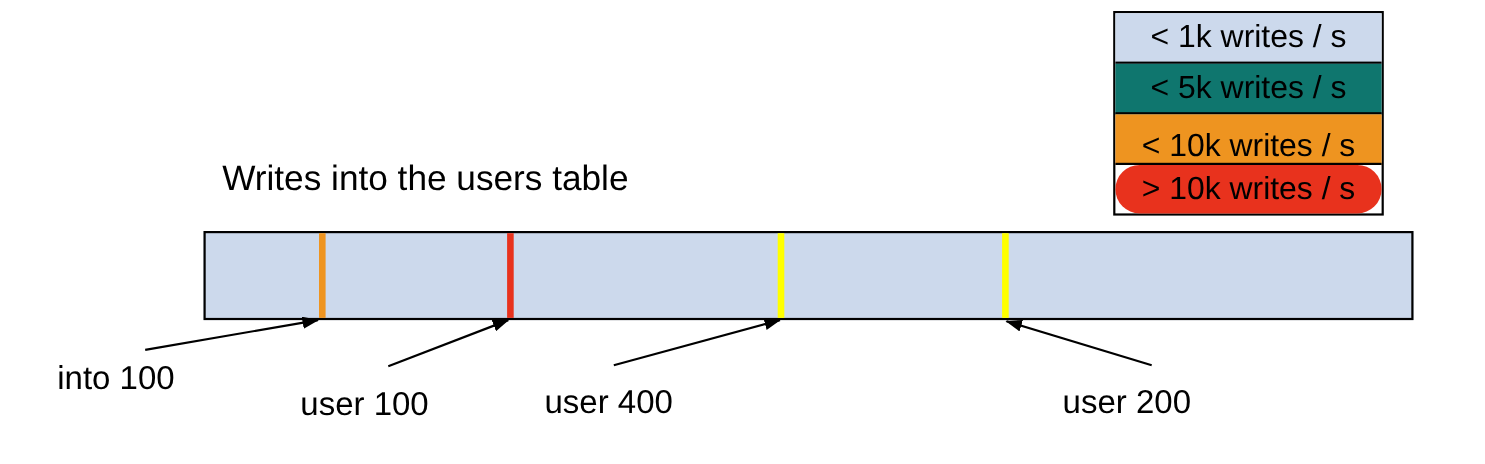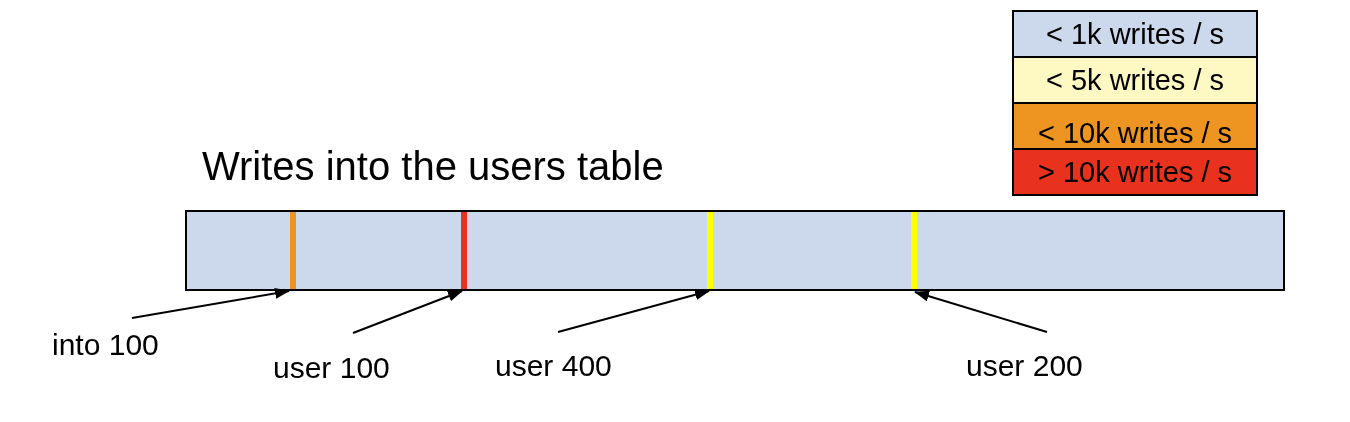--- a/index.html
+++ b/index.html
@@ -13,21 +13,21 @@
     width: 1350px;
     height: 422px;
     background: #ffffff;
     overflow: hidden;
     color: #000000;
   }
   .title {
     position: absolute;
     left: 202px;
     top: 146px;
-    font-size: 40px;
+    font-size: 32px;
     line-height: 1;
     white-space: nowrap;
   }
   
   .legend {
     position: absolute;
     left: 1012px;
     top: 10px;
     width: 246px;
     border: 2px solid #000000;
@@ -36,21 +36,21 @@
   .legend-row {
     height: 44px;
     display: flex;
     align-items: center;
     justify-content: center;
     border-bottom: 2px solid #000000;
     font-size: 29px;
     line-height: 1;
     white-space: nowrap;
   }
-  .legend-row:last-child { border-bottom: none; }
+  .legend-row:last-child { border-bottom: none; border-radius: 22px; }
   
   .bar {
     position: absolute;
     left: 185px;
     top: 210px;
     width: 1100px;
     height: 81px;
     background: #ccd9ec;
     border: 2px solid #000000;
     box-sizing: border-box;
@@ -86,21 +86,21 @@
 <body>
 
 <div class="canvas">
 
   <div class="title">Writes into the users table</div>
 
   <div class="legend">
     <div class="legend-row" style="background: rgb(204, 217, 236);">
       <span>&lt; 1k writes / s</span>
     </div>
-    <div class="legend-row" style="background: #fef9c3;">
+    <div class="legend-row" style="background: #0f766e;">
       <span>&lt; 5k writes / s</span>
     </div>
     <div class="legend-row" style="background: rgb(238, 148, 32); align-items: flex-end;">
       <span>&lt; 10k writes / s</span>
     </div>
     <div class="legend-row" style="background: rgb(232, 50, 29);">
       <span>&gt; 10k writes / s</span>
     </div>
   </div>
 

